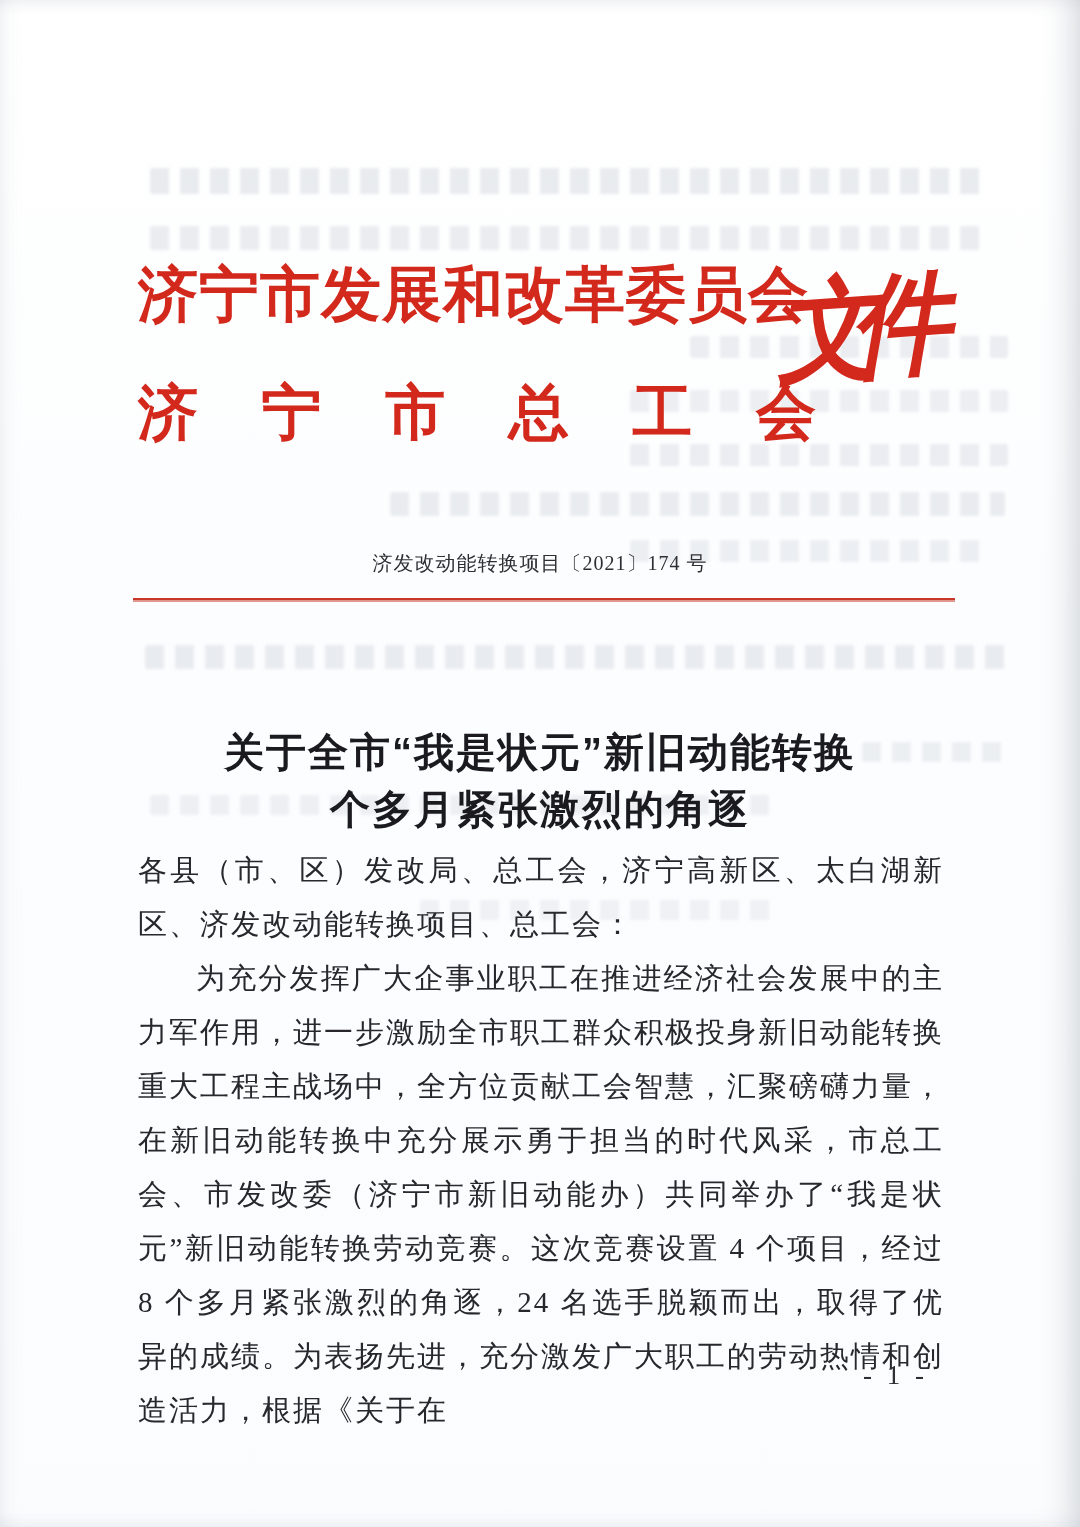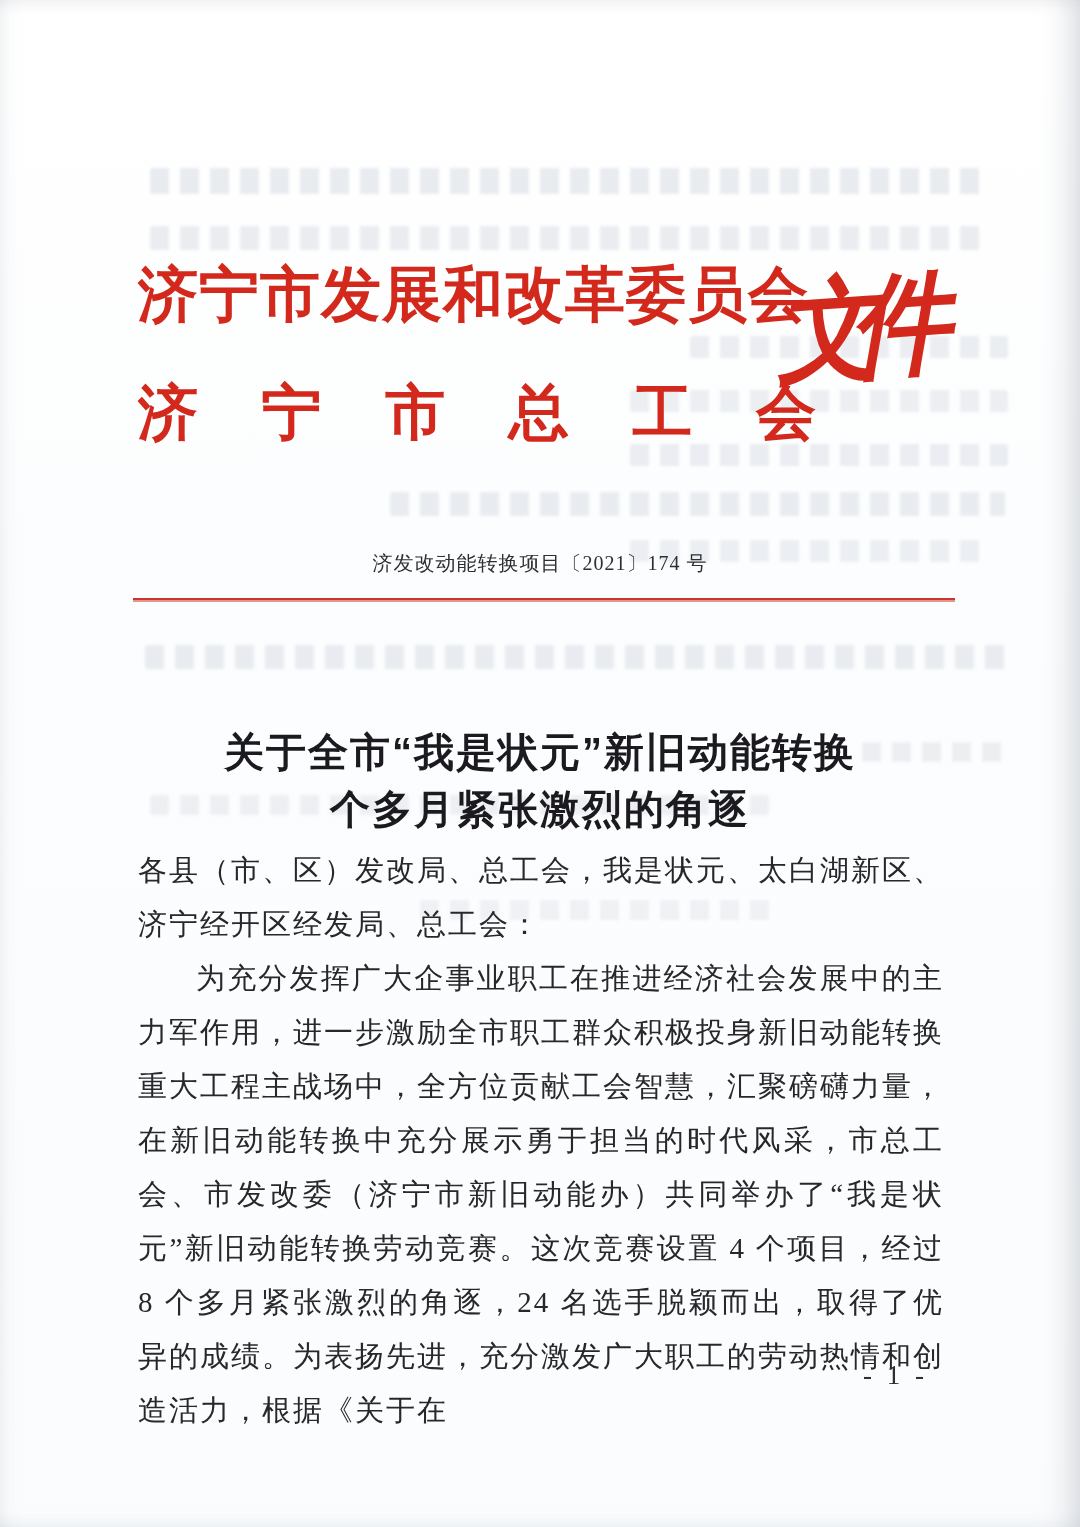--- a/index.html
+++ b/index.html
@@ -61,20 +61,20 @@
 
   <div class="docnum">济发改动能转换项目〔2021〕174 号</div>
   <div class="redline"></div>
 
   <div class="title">
     <div>关于全市“我是状元”新旧动能转换</div>
     <div>个多月紧张激烈的角逐</div>
   </div>
 
   <div class="textcol">
-    <p>各县（市、区）发改局、总工会，我是状元、太白湖新区、济宁经开区经发局、总工会：</p>
+    <p>各县（市、区）发改局、总工会，济宁高新区、太白湖新区、济发改动能转换项目、总工会：</p>
     <p class="indent">为充分发挥广大企事业职工在推进经济社会发展中的主力军作用，进一步激励全市职工群众积极投身新旧动能转换重大工程主战场中，全方位贡献工会智慧，汇聚磅礴力量，在新旧动能转换中充分展示勇于担当的时代风采，市总工会、市发改委（济宁市新旧动能办）共同举办了“我是状元”新旧动能转换劳动竞赛。这次竞赛设置 4 个项目，经过 8 个多月紧张激烈的角逐，24 名选手脱颖而出，取得了优异的成绩。为表扬先进，充分激发广大职工的劳动热情和创造活力，根据《关于在</p>
   </div>
 
   <div class="pagenum">- 1 -</div>
 
   <div class="edge-shade"></div>
 </div>
 
 </body></html>

